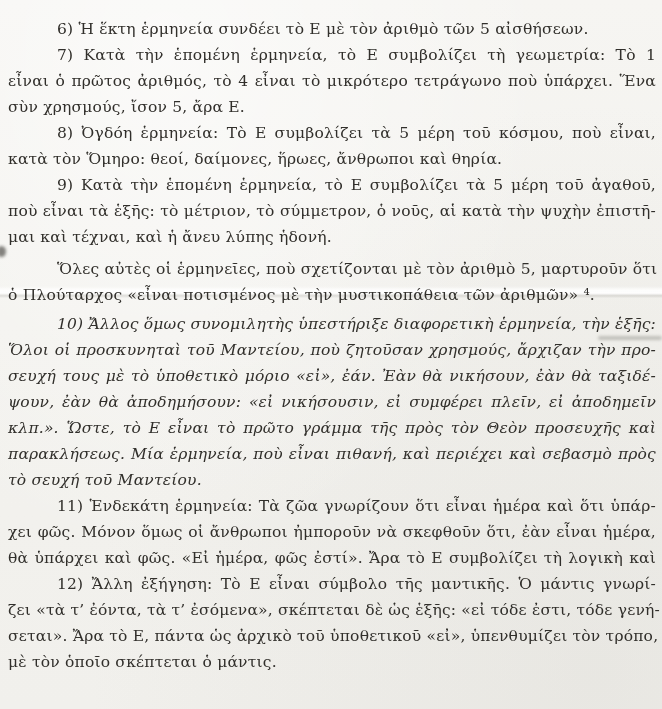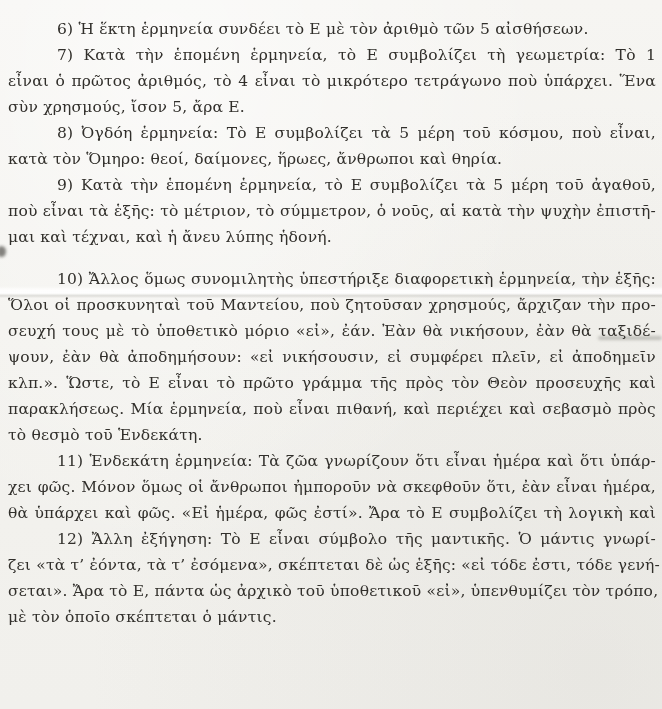--- a/index.html
+++ b/index.html
@@ -44,21 +44,21 @@
     position: absolute;
     left: 8px; top: 16px;
     width: 648px;
     color: #312f2b;
     font-size: 15.5px;
     line-height: 26px;
     letter-spacing: 0.2px;
   }
   .para { margin: 0; padding: 0; }
   .para-summary { margin-top: 6px; }
-  .para-10 { margin-top: 16px; }
+  .para-10 { margin-top: 3px; font-style: italic; }
   .line {
     display: block;
     text-align: justify;
     text-align-last: justify;
     white-space: nowrap;
   }
   .line.last { text-align-last: left; }
   .line.indent { text-indent: 49px; }
 </style>
 </head>
@@ -86,29 +86,33 @@
       <span class="line indent">8) Ὀγδόη ἑρμηνεία: Τὸ Ε συμβολίζει τὰ 5 μέρη τοῦ κόσμου, ποὺ εἶναι,</span>
       <span class="line last">κατὰ τὸν Ὅμηρο: θεοί, δαίμονες, ἥρωες, ἄνθρωποι καὶ θηρία.</span>
     </p>
 
     <p class="para">
       <span class="line indent">9) Κατὰ τὴν ἑπομένη ἑρμηνεία, τὸ Ε συμβολίζει τὰ 5 μέρη τοῦ ἀγαθοῦ,</span>
       <span class="line">ποὺ εἶναι τὰ ἑξῆς: τὸ μέτριον, τὸ σύμμετρον, ὁ νοῦς, αἱ κατὰ τὴν ψυχὴν ἐπιστῆ-</span>
       <span class="line last">μαι καὶ τέχναι, καὶ ἡ ἄνευ λύπης ἡδονή.</span>
     </p>
 
+    <p class="para para-summary">
+      <span class="line indent">Ὅλες αὐτὲς οἱ ἑρμηνεῖες, ποὺ σχετίζονται μὲ τὸν ἀριθμὸ 5, μαρτυροῦν ὅτι</span>
+      <span class="line last">ὁ Πλούταρχος «εἶναι ποτισμένος μὲ τὴν μυστικοπάθεια τῶν ἀριθμῶν» ⁴.</span>
+    </p>
 
     <p class="para para-10">
       <span class="line indent">10) Ἄλλος ὅμως συνομιλητὴς ὑπεστήριξε διαφορετικὴ ἑρμηνεία, τὴν ἑξῆς:</span>
       <span class="line">Ὅλοι οἱ προσκυνηταὶ τοῦ Μαντείου, ποὺ ζητοῦσαν χρησμούς, ἄρχιζαν τὴν προ-</span>
       <span class="line">σευχή τους μὲ τὸ ὑποθετικὸ μόριο «εἰ», ἐάν. Ἐὰν θὰ νικήσουν, ἐὰν θὰ ταξιδέ-</span>
       <span class="line">ψουν, ἐὰν θὰ ἀποδημήσουν: «εἰ νικήσουσιν, εἰ συμφέρει πλεῖν, εἰ ἀποδημεῖν</span>
       <span class="line">κλπ.». Ὥστε, τὸ Ε εἶναι τὸ πρῶτο γράμμα τῆς πρὸς τὸν Θεὸν προσευχῆς καὶ</span>
       <span class="line">παρακλήσεως. Μία ἑρμηνεία, ποὺ εἶναι πιθανή, καὶ περιέχει καὶ σεβασμὸ πρὸς</span>
-      <span class="line last">τὸ θεσμὸ τοῦ Ἑνδεκάτη.</span>
+      <span class="line last">τὸ σευχή τοῦ Μαντείου.</span>
     </p>
 
     <p class="para">
       <span class="line indent">11) Ἑνδεκάτη ἑρμηνεία: Τὰ ζῶα γνωρίζουν ὅτι εἶναι ἡμέρα καὶ ὅτι ὑπάρ-</span>
       <span class="line">χει φῶς. Μόνον ὅμως οἱ ἄνθρωποι ἠμποροῦν νὰ σκεφθοῦν ὅτι, ἐὰν εἶναι ἡμέρα,</span>
       <span class="line">θὰ ὑπάρχει καὶ φῶς. «Εἰ ἡμέρα, φῶς ἐστί». Ἄρα τὸ Ε συμβολίζει τὴ λογικὴ καὶ</span>
     </p>
 
     <p class="para">
       <span class="line indent">12) Ἄλλη ἐξήγηση: Τὸ Ε εἶναι σύμβολο τῆς μαντικῆς. Ὁ μάντις γνωρί-</span>

